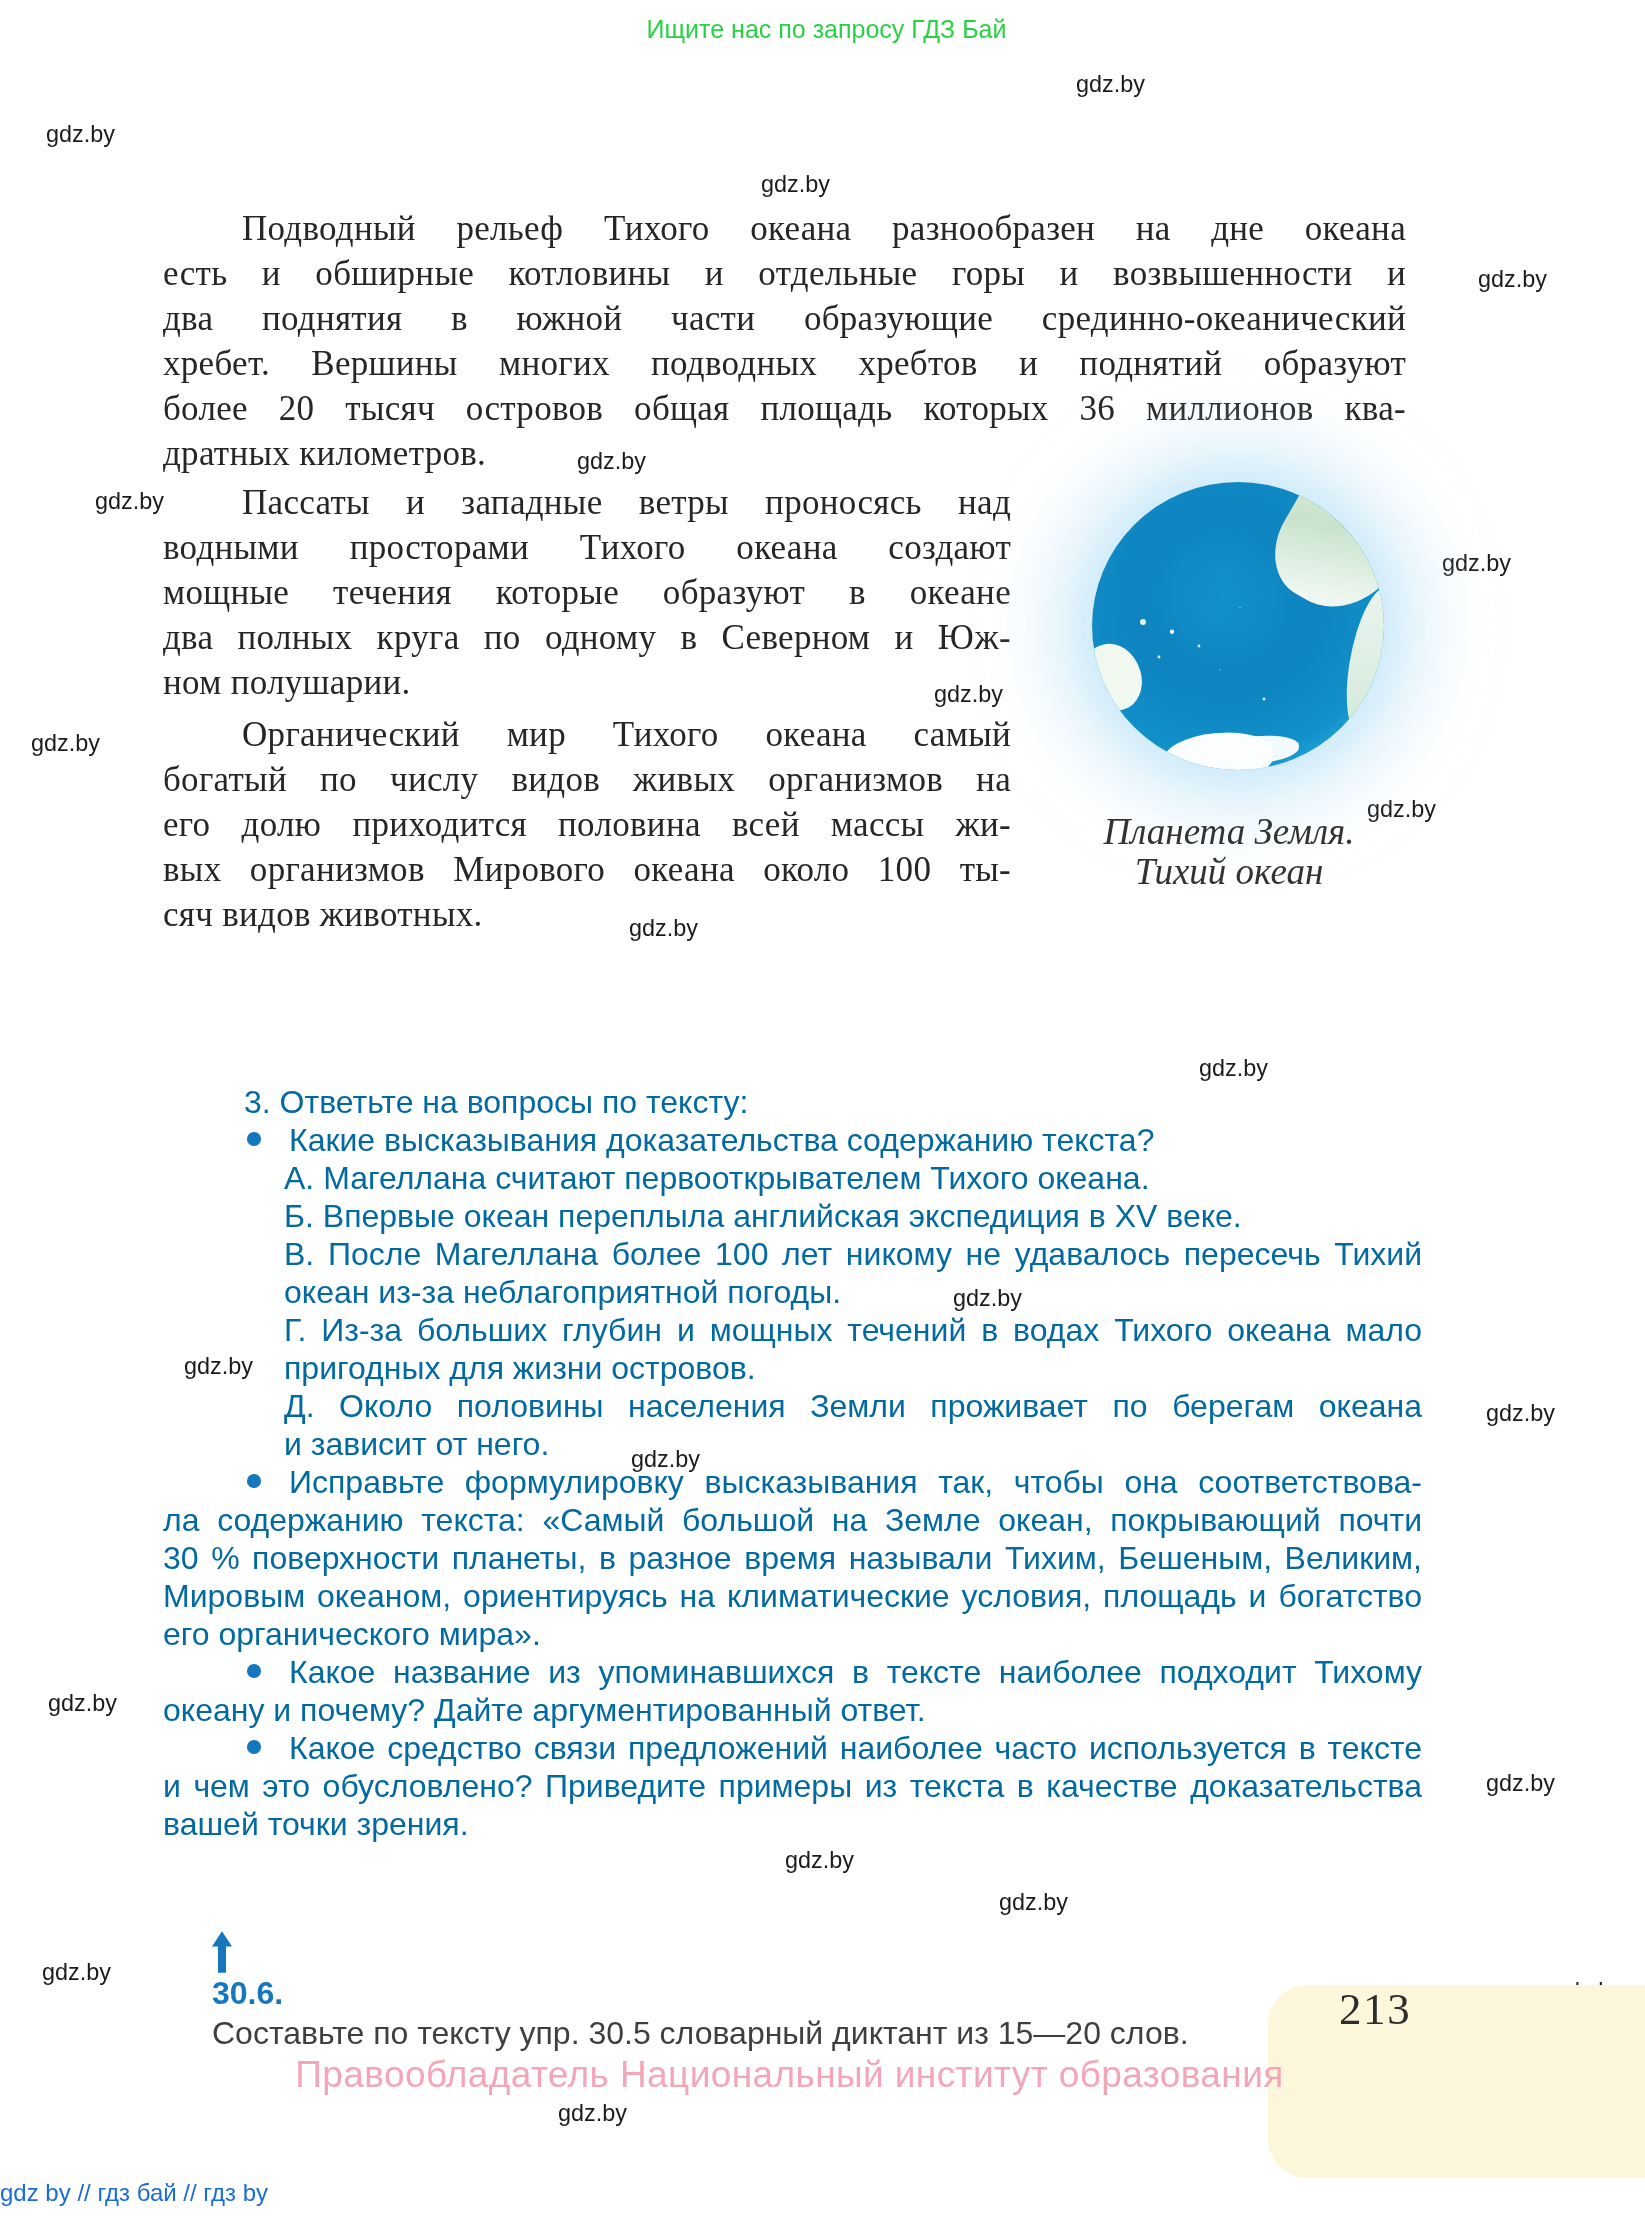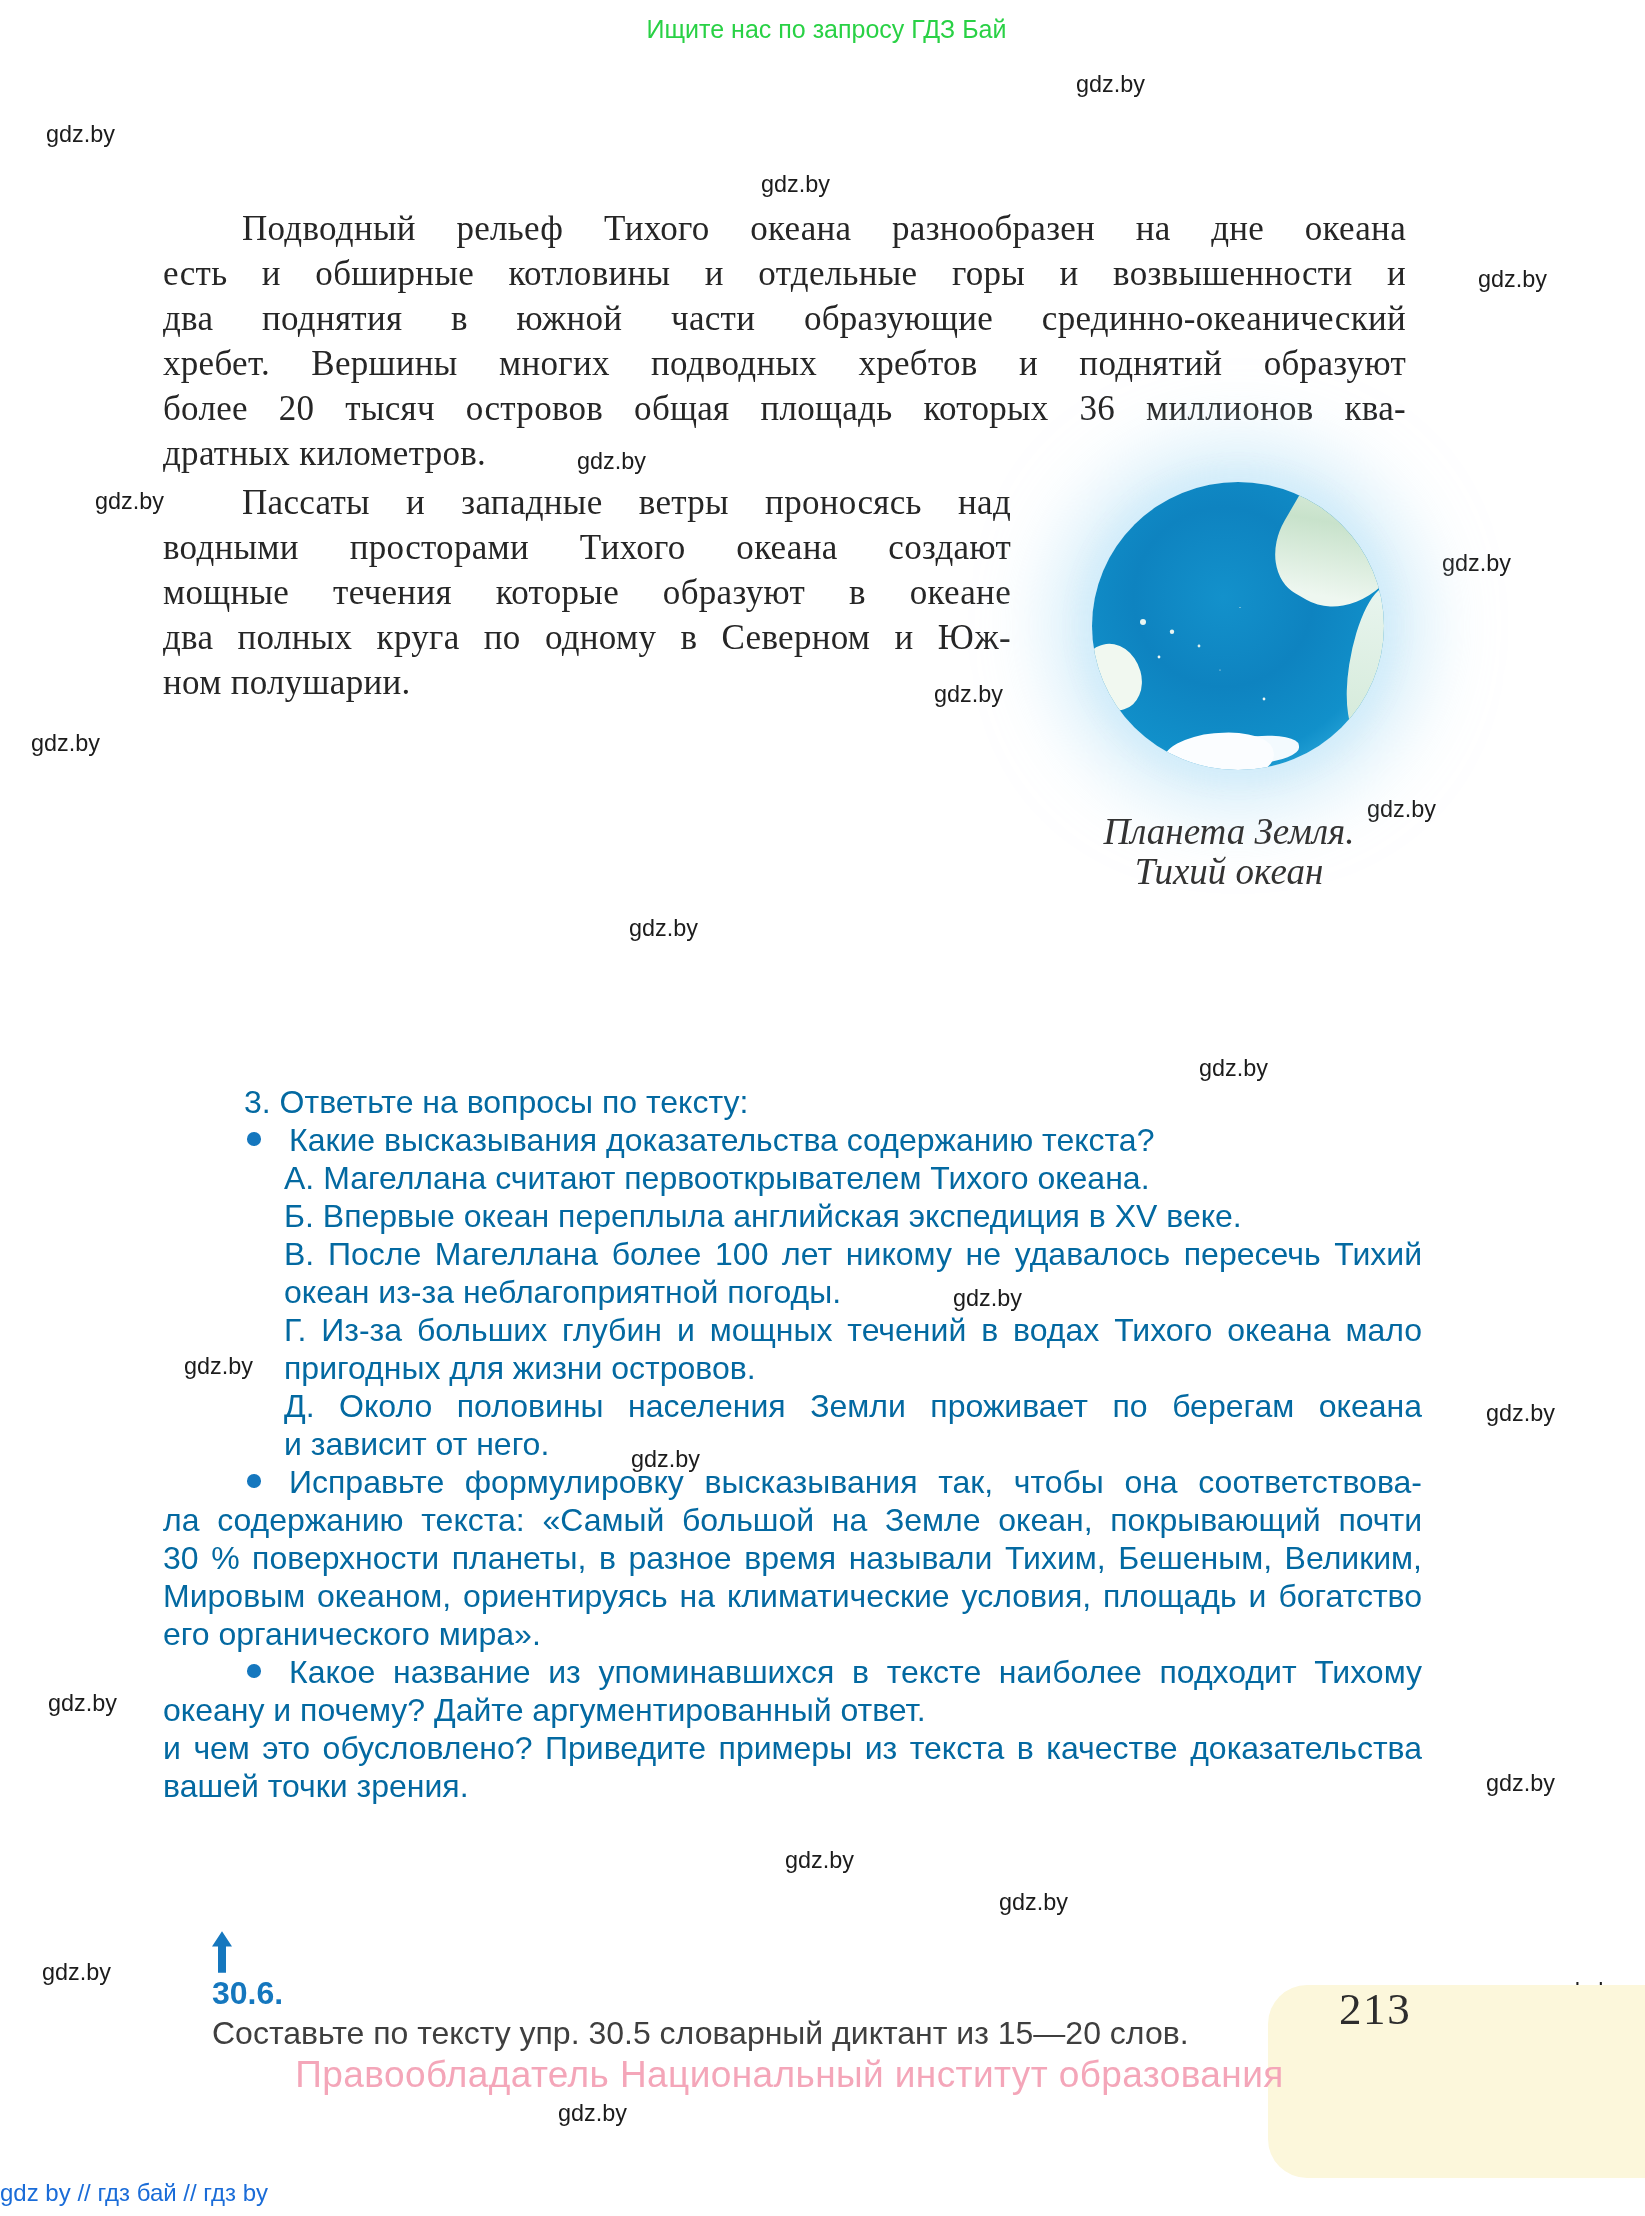--- a/index.html
+++ b/index.html
@@ -150,20 +150,27 @@
   </div>
 
   <div class="serif-block p2">
     <div class="sline jl ind">Пассаты и западные ветры проносясь над</div>
     <div class="sline jl">водными просторами Тихого океана создают</div>
     <div class="sline jl">мощные течения которые образуют в океане</div>
     <div class="sline jl">два полных круга по одному в Северном и Юж-</div>
     <div class="sline">ном полушарии.</div>
   </div>
 
+  <div class="serif-block p3">
+    <div class="sline jl ind">Органический мир Тихого океана самый</div>
+    <div class="sline jl">богатый по числу видов живых организмов на</div>
+    <div class="sline jl">его долю приходится половина всей массы жи-</div>
+    <div class="sline jl">вых организмов Мирового океана около 100 ты-</div>
+    <div class="sline">сяч видов животных.</div>
+  </div>
 
 
   <div class="figure">
     <div class="globe">
       <div class="land-na"></div>
       <div class="land-sa"></div>
       <div class="land-ant"></div>
       <div class="land-aus"></div>
       <div class="islands"></div>
     </div>
@@ -184,20 +191,21 @@
     <div class="sl po">пригодных для жизни островов.</div>
     <div class="sl po jl">Д. Около половины населения Земли проживает по берегам океана</div>
     <div class="sl po">и зависит от него.</div>
     <div class="sl pb jl"><span class="dot"></span><span>Исправьте формулировку высказывания так, чтобы она соответствова-</span></div>
     <div class="sl jl">ла содержанию текста: «Самый большой на Земле океан, покрывающий почти</div>
     <div class="sl jl">30 % поверхности планеты, в разное время называли Тихим, Бешеным, Великим,</div>
     <div class="sl jl">Мировым океаном, ориентируясь на климатические условия, площадь и богатство</div>
     <div class="sl">его органического мира».</div>
     <div class="sl pb jl"><span class="dot"></span><span>Какое название из упоминавшихся в тексте наиболее подходит Тихому</span></div>
     <div class="sl">океану и почему? Дайте аргументированный ответ.</div>
+    <div class="sl pb jl"><span class="dot"></span><span>Какое средство связи предложений наиболее часто используется в тексте</span></div>
     <div class="sl jl">и чем это обусловлено? Приведите примеры из текста в качестве доказательства</div>
     <div class="sl">вашей точки зрения.</div>
   </div>
 
   <div class="ex306">
     <svg class="arrow-icon" width="20" height="42" viewBox="0 0 25 52">
         <polygon points="12.5,0 25,19 17.5,19 17.5,52 7.5,52 7.5,19 0,19" fill="#1577be"></polygon>
       </svg>
     <span class="num">30.6.</span>
     <span>Составьте по тексту упр. 30.5 словарный диктант из 15—20 слов.</span>

